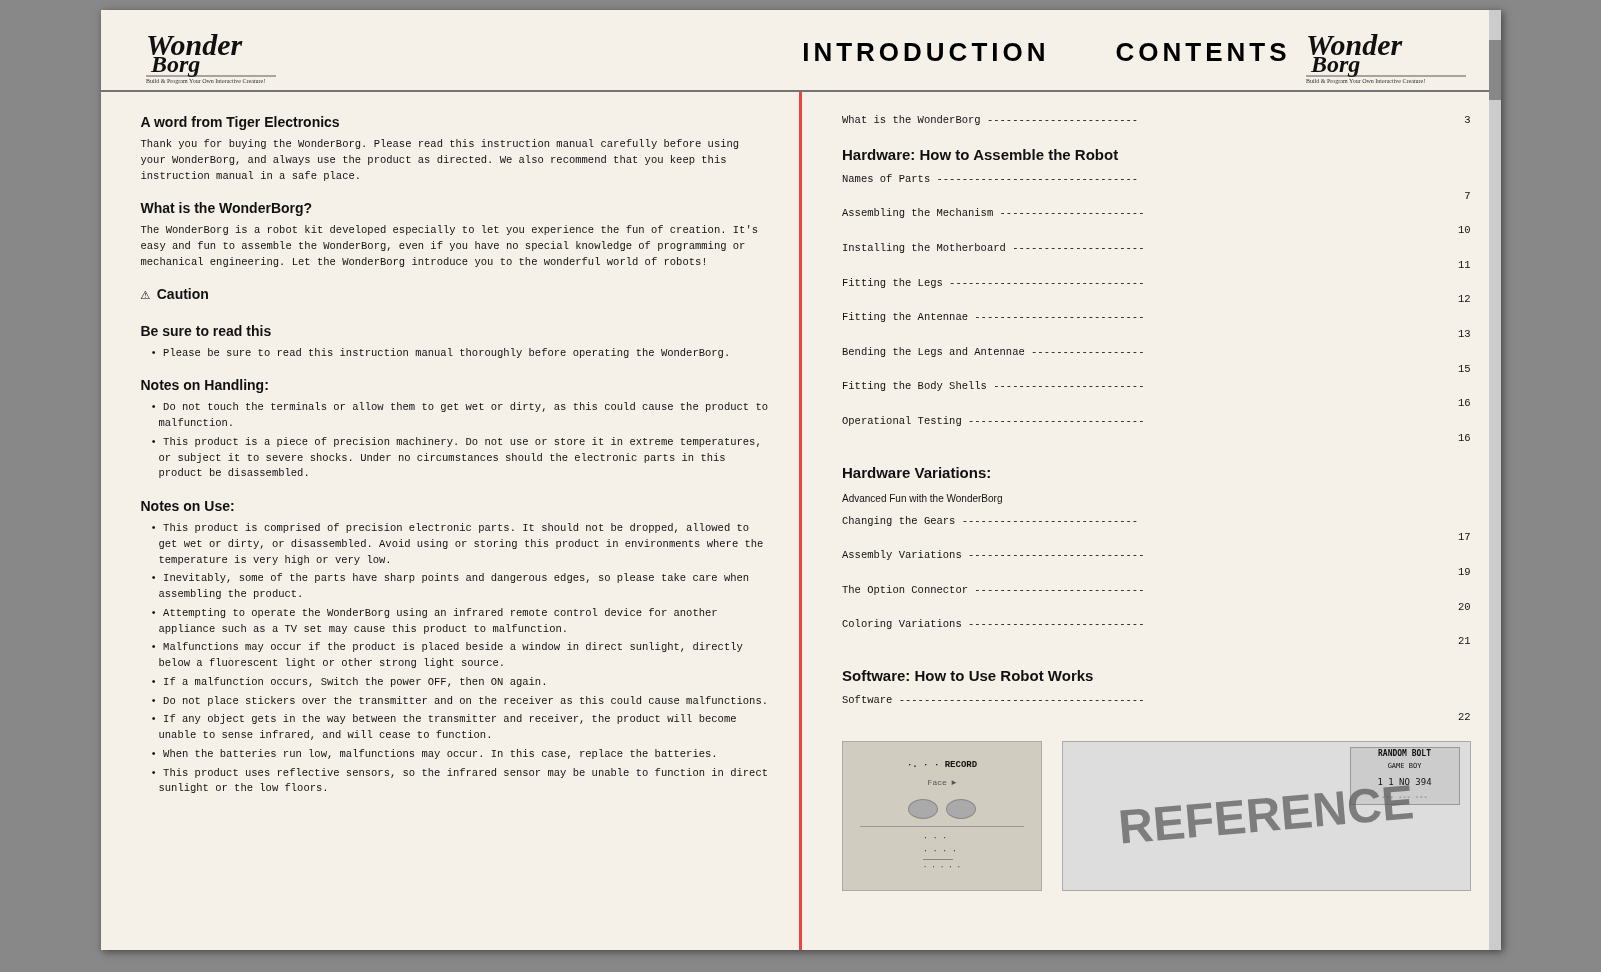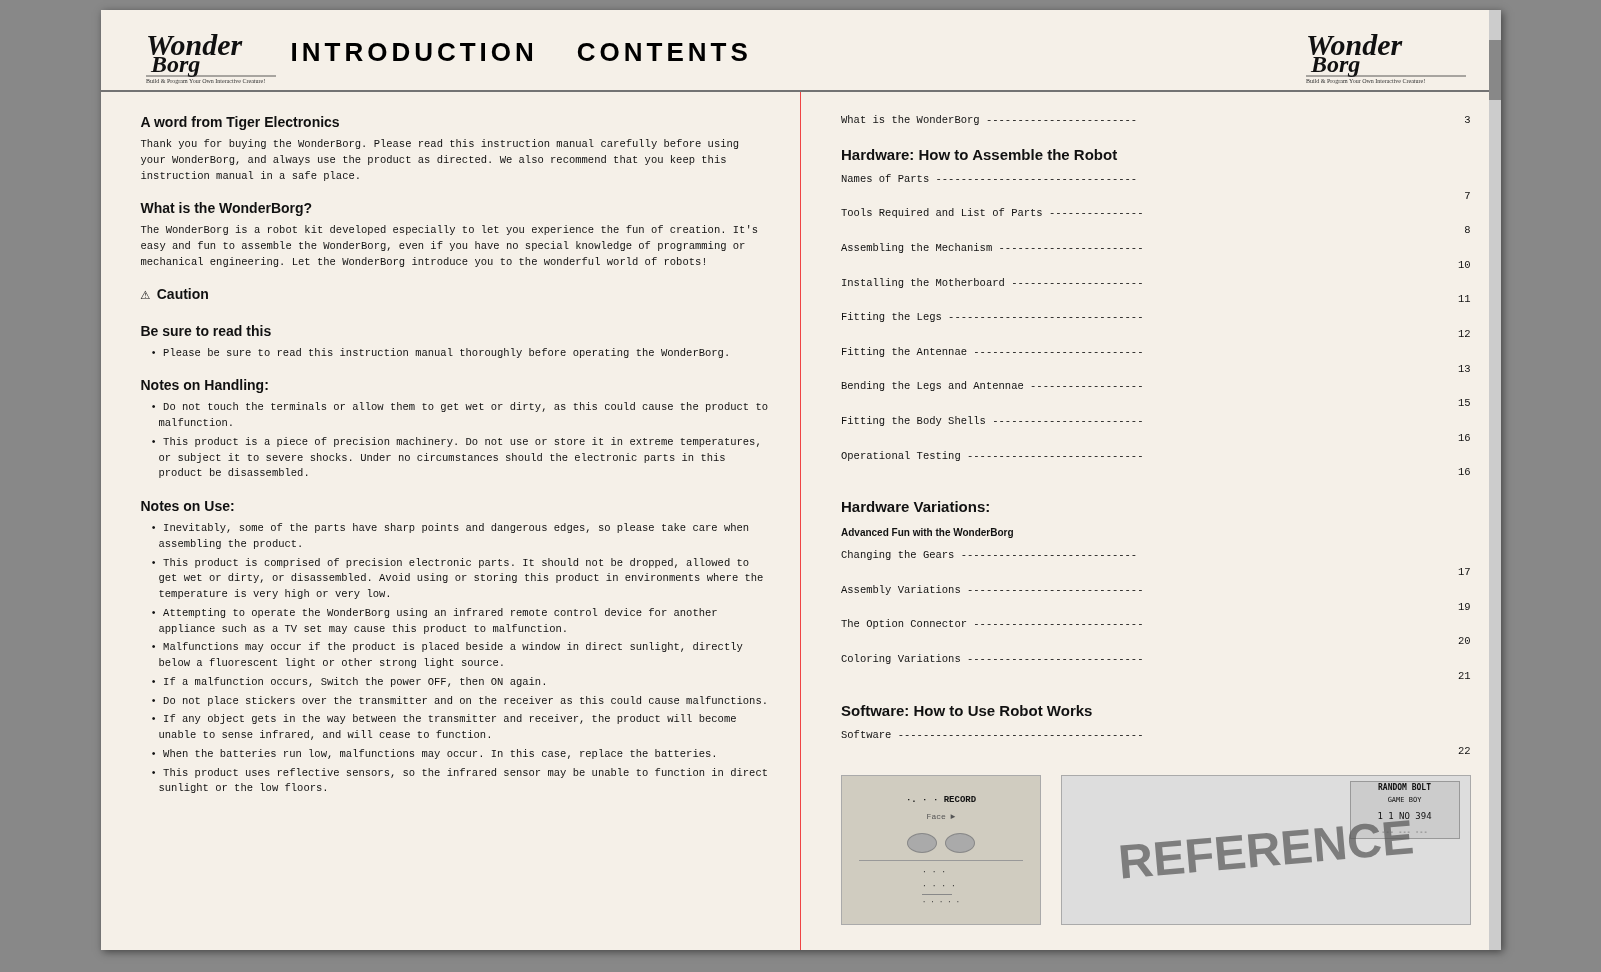--- a/index.html
+++ b/index.html
@@ -31,22 +31,22 @@
     }
     .logo-left {
       width: 160px;
     }
     .logo-left svg text, .logo-right svg text {
       font-family: serif;
     }
     .header-center {
       flex: 1;
       display: flex;
-      justify-content: flex-start;
-      gap: 39px;
+      justify-content: flex-end;
+      gap: 66px;
       align-items: center;
     }
     .header-title {
       font-size: 26px;
       font-weight: bold;
       letter-spacing: 4px;
       font-family: Arial, sans-serif;
     }
     .logo-right {
       width: 180px;
@@ -54,21 +54,21 @@
       justify-content: flex-end;
     }
     .content {
       display: flex;
       flex: 1;
       padding: 0;
     }
     .left-col {
       flex: 1;
       padding: 20px 30px 20px 40px;
-      border-right: 1px solid #ef4444;
+      border-right: 3px solid #ef4444;
       font-size: 11px;
       line-height: 1.5;
       color: #111;
     }
     .right-col {
       flex: 1;
       padding: 20px 30px 20px 40px;
       font-size: 11px;
       line-height: 1.6;
       color: #111;
@@ -135,21 +135,21 @@
     }
     .toc-section-header {
       font-size: 15px;
       font-weight: bold;
       margin-top: 14px;
       margin-bottom: 4px;
       font-family: Arial, sans-serif;
     }
     .toc-section-sub {
       font-size: 10px;
-      font-weight: bold;
+      font-weight: normal;
       font-family: Arial, sans-serif;
     }
     .toc-intro-line {
       display: flex;
       justify-content: space-between;
       font-size: 10.5px;
       margin-bottom: 10px;
       font-family: 'Courier New', monospace;
     }
     .bottom-images {
@@ -277,22 +277,22 @@
       </div>
 
       <div class="section-title">Notes on Handling:</div>
       <div class="bullet-list">
         <div class="bullet-item">Do not touch the terminals or allow them to get wet or dirty, as this could cause the product to malfunction.</div>
         <div class="bullet-item">This product is a piece of precision machinery. Do not use or store it in extreme temperatures, or subject it to severe shocks. Under no circumstances should the electronic parts in this product be disassembled.</div>
       </div>
 
       <div class="section-title">Notes on Use:</div>
       <div class="bullet-list">
+        <div class="bullet-item">This product is comprised of precision electronic parts. It should not be dropped, allowed to get wet or dirty, or disassembled. Avoid using or storing this product in environments where the temperature is very high or very low.</div>
         <div class="bullet-item">Inevitably, some of the parts have sharp points and dangerous edges, so please take care when assembling the product.</div>
-        <div class="bullet-item">This product is comprised of precision electronic parts. It should not be dropped, allowed to get wet or dirty, or disassembled. Avoid using or storing this product in environments where the temperature is very high or very low.</div>
         <div class="bullet-item">Attempting to operate the WonderBorg using an infrared remote control device for another appliance such as a TV set may cause this product to malfunction.</div>
         <div class="bullet-item">Malfunctions may occur if the product is placed beside a window in direct sunlight, directly below a fluorescent light or other strong light source.</div>
         <div class="bullet-item">If a malfunction occurs, Switch the power OFF, then ON again.</div>
         <div class="bullet-item">Do not place stickers over the transmitter and on the receiver as this could cause malfunctions.</div>
         <div class="bullet-item">If any object gets in the way between the transmitter and receiver, the product will become unable to sense infrared, and will cease to function.</div>
         <div class="bullet-item">When the batteries run low, malfunctions may occur. In this case, replace the batteries.</div>
         <div class="bullet-item">This product uses reflective sensors, so the infrared sensor may be unable to function in direct sunlight or the low floors.</div>
       </div>
     </div>
 
@@ -302,24 +302,20 @@
         <span class="toc-title-text">What is the WonderBorg ------------------------</span>
         <span class="toc-page">3</span>
       </div>
 
       <div class="toc-section-header">Hardware: How to Assemble the Robot</div>
 
       <div>
         <div class="toc-line">
           <span class="toc-title-text">Names of Parts --------------------------------</span>
           <span class="toc-page">7</span>
-        </div>
-        <div class="toc-line">
-          <span class="toc-title-text">Tools Required and List of Parts ---------------</span>
-          <span class="toc-page">8</span>
         </div>
         <div class="toc-line">
           <span class="toc-title-text">Assembling the Mechanism -----------------------</span>
           <span class="toc-page">10</span>
         </div>
         <div class="toc-line">
           <span class="toc-title-text">Installing the Motherboard ---------------------</span>
           <span class="toc-page">11</span>
         </div>
         <div class="toc-line">

